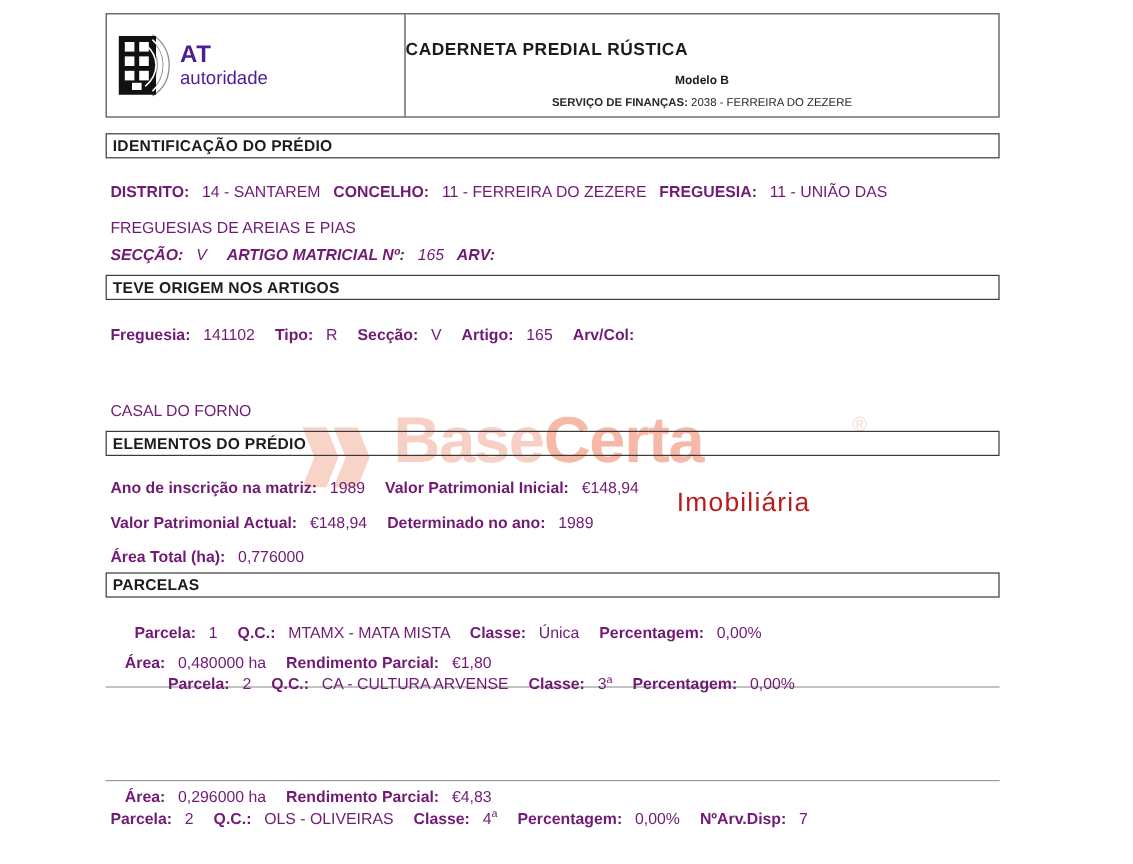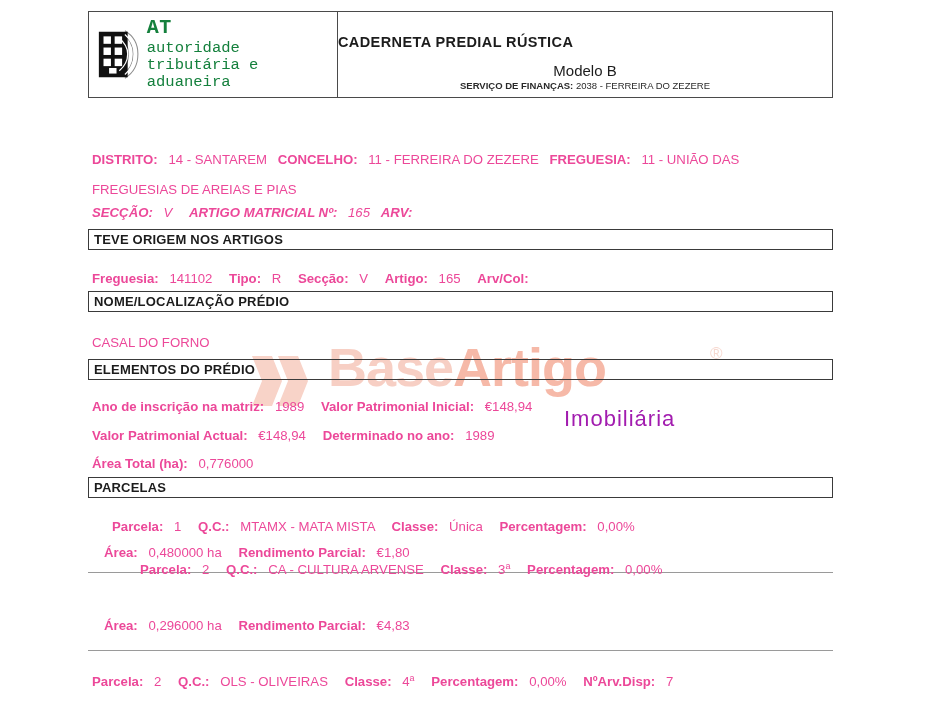--- a/index.html
+++ b/index.html
@@ -53,21 +53,21 @@
     white-space: nowrap;
     color: #f7cfc4;
   }
   #watermark .wm-name .wm-strong { color: #f6b9a8; }
   #watermark .wm-sub {
     position: absolute;
     left: 316px;
     top: 68px;
     font-size: 22px;
     letter-spacing: 1px;
-    color: #a21caf;
+    color: #b91c1c;
     white-space: nowrap;
   }
   #watermark .wm-reg {
     position: absolute;
     left: 462px;
     top: 6px;
     font-size: 17px;
     color: #f7d9d0;
   }
 
@@ -93,22 +93,22 @@
     padding-left: 8px;
   }
   .at-logo-wrap {
     display: flex;
     align-items: center;
     gap: 7px;
   }
   .at-mark { width: 46px; height: 55px; display:block; }
   .at-words {
     line-height: 1.12;
-    font-family: Liberation Mono, monospace;
-    color: #15803d;
+    font-family: Liberation Sans, sans-serif;
+    color: #4c1d95;
   }
   .at-words .at-big { font-size: 20px; font-weight: bold; letter-spacing: .5px; }
   .at-words .at-l2 { font-size: 15.5px; }
   .at-words .at-l3 { font-size: 15.5px; }
 
   #title-cell {
     flex: 1;
     position: relative;
     box-sizing: border-box;
   }
@@ -119,22 +119,22 @@
     text-align: left;
     font-size: 14.5px;
     font-weight: bold;
     letter-spacing: .4px;
   }
   #doc-model {
     position: absolute;
     left: 0; right: 0;
     top: 50px;
     text-align: center;
-    font-size: 15px;
-    font-weight: normal;
+    font-size: 10px;
+    font-weight: bold;
   }
   #doc-service {
     position: absolute;
     left: 0; right: 0;
     bottom: 6px;
     text-align: center;
     font-size: 9.5px;
     color: #2a2a2a;
   }
   #doc-service .svc-label { font-weight: bold; }
@@ -160,21 +160,21 @@
     white-space: nowrap;
   }
 
   
   .line {
     position: absolute;
     left: 92px;
     font-size: 13.2px;
     white-space: nowrap;
     z-index: 3;
-    color: #ec4899;
+    color: #701a75;
   }
   .line.indent { left: 104px; }
   .line b { font-weight: bold; }
   .plain { font-weight: normal; }
   .gap-s { display:inline-block; width:7px; }
   .gap-m { display:inline-block; width:13px; }
 
   
   .divider {
     position: absolute;
@@ -189,21 +189,21 @@
 </head>
 <body>
 
 <div id="page">
 
   <div id="watermark">
     <svg class="wm-mark" viewBox="0 0 70 58">
       <path d="M4 4 L24 4 L34 29 L24 54 L4 54 L14 29 Z" fill="#f8d3c8"></path>
       <path d="M30 4 L50 4 L60 29 L50 54 L30 54 L40 29 Z" fill="#f8d3c8"></path>
     </svg>
-    <div class="wm-name"><span>Base</span><span class="wm-strong">Artigo</span></div>
+    <div class="wm-name"><span>Base</span><span class="wm-strong">Certa</span></div>
     <div class="wm-reg">®</div>
     <div class="wm-sub">Imobiliária</div>
   </div>
 
   <div id="header-table">
 
     <div id="logo-cell">
       <div class="at-logo-wrap">
         <svg class="at-mark" viewBox="0 0 46 55">
           <g fill="none" stroke="#8d8d8d" stroke-width="1.1">
@@ -222,35 +222,37 @@
             <rect x="13" y="42" width="8" height="6"></rect>
           </g>
           <g fill="none" stroke="#ffffff" stroke-width="1.3">
             <path d="M30 6 C37 12 40 19 40 27 C40 35 37 43 30 49"></path>
             <path d="M24 10 C30 15 33 21 33 27 C33 34 30 40 24 45"></path>
           </g>
         </svg>
         <div class="at-words">
           <div class="at-big">AT</div>
           <div class="at-l2">autoridade</div>
-          <div class="at-l3">tributária e aduaneira</div>
         </div>
       </div>
     </div>
 
     <div id="title-cell">
       <div id="doc-title">CADERNETA PREDIAL RÚSTICA</div>
       <div id="doc-model">Modelo B</div>
       <div id="doc-service">
         <span class="svc-label">SERVIÇO DE FINANÇAS:</span>
         <span>2038 - FERREIRA DO ZEZERE</span>
       </div>
     </div>
   </div>
 
+  <div class="section-bar" style="top:111px;">
+    <span>IDENTIFICAÇÃO DO PRÉDIO</span>
+  </div>
 
   <div class="line" style="top:152px;">
     <b>DISTRITO:</b>
     <span class="gap-s"></span><span class="plain">14 - SANTAREM</span>
     <span class="gap-s"></span><b>CONCELHO:</b>
     <span class="gap-s"></span><span class="plain">11 - FERREIRA DO ZEZERE</span>
     <span class="gap-s"></span><b>FREGUESIA:</b>
     <span class="gap-s"></span><span class="plain">11 - UNIÃO DAS</span>
   </div>
 
@@ -277,23 +279,20 @@
     <span class="gap-m"></span><b>Tipo:</b>
     <span class="gap-s"></span><span class="plain">R</span>
     <span class="gap-m"></span><b>Secção:</b>
     <span class="gap-s"></span><span class="plain">V</span>
     <span class="gap-m"></span><b>Artigo:</b>
     <span class="gap-s"></span><span class="plain">165</span>
     <span class="gap-m"></span><b>Arv/Col:</b>
     <span class="gap-s"></span><span class="plain"></span>
   </div>
 
-  <div class="section-bar" style="top:291px;">
-    <span>NOME/LOCALIZAÇÃO PRÉDIO</span>
-  </div>
 
   <div class="line" style="top:335px;">
     <span class="plain">CASAL DO FORNO</span>
   </div>
 
   <div class="section-bar" style="top:359px;">
     <span>ELEMENTOS DO PRÉDIO</span>
   </div>
 
   <div class="line" style="top:399px;">
@@ -341,21 +340,21 @@
   <div class="line" style="top:561px;margin-left:48px;">
     <b>Parcela:</b>
     <span class="gap-s"></span><span class="plain">2</span>
     <span class="gap-m"></span><b>Q.C.:</b>
     <span class="gap-s"></span><span class="plain">CA - CULTURA ARVENSE</span>
     <span class="gap-m"></span><b>Classe:</b>
     <span class="gap-s"></span><span class="plain">3</span><sup class="ord">a</sup>
     <span class="gap-m"></span><b>Percentagem:</b>
     <span class="gap-s"></span><span class="plain">0,00%</span>
   </div>
-  <div class="line indent" style="top:618px;">
+  <div class="line indent" style="top:656px;">
     <b>Área:</b>
     <span class="gap-s"></span><span class="plain">0,296000 ha</span>
     <span class="gap-m"></span><b>Rendimento Parcial:</b>
     <span class="gap-s"></span><span class="plain">€4,83</span>
   </div>
 
   <div class="divider" style="top:650px;"></div>
 
   <div class="line" style="top:673px;">
     <b>Parcela:</b>

